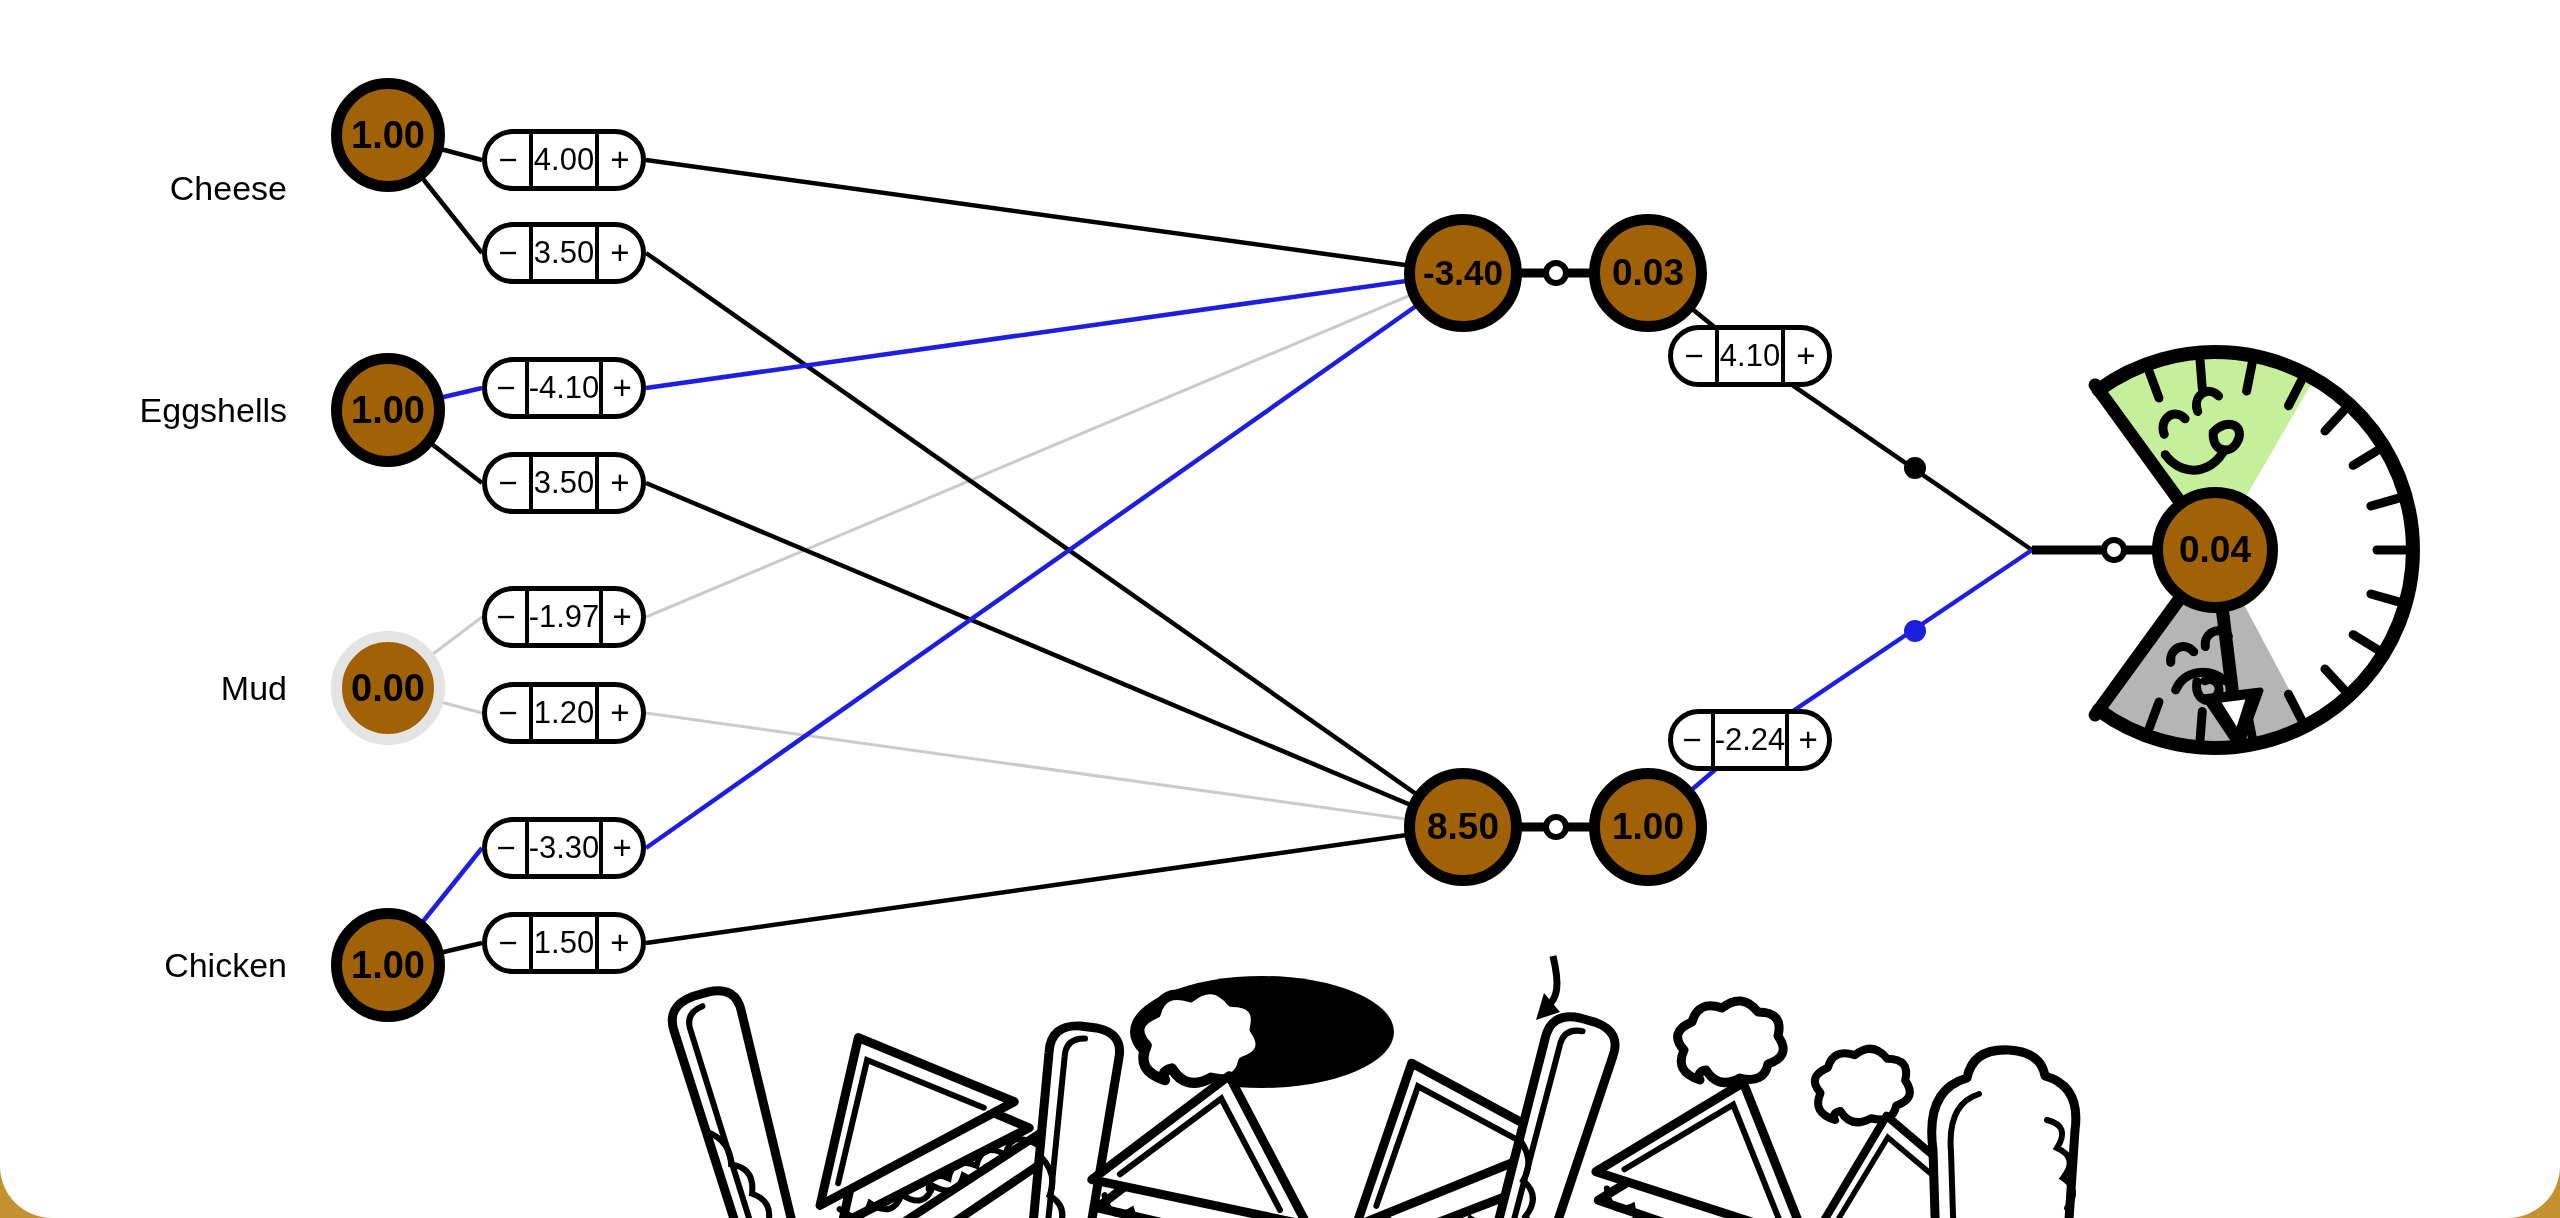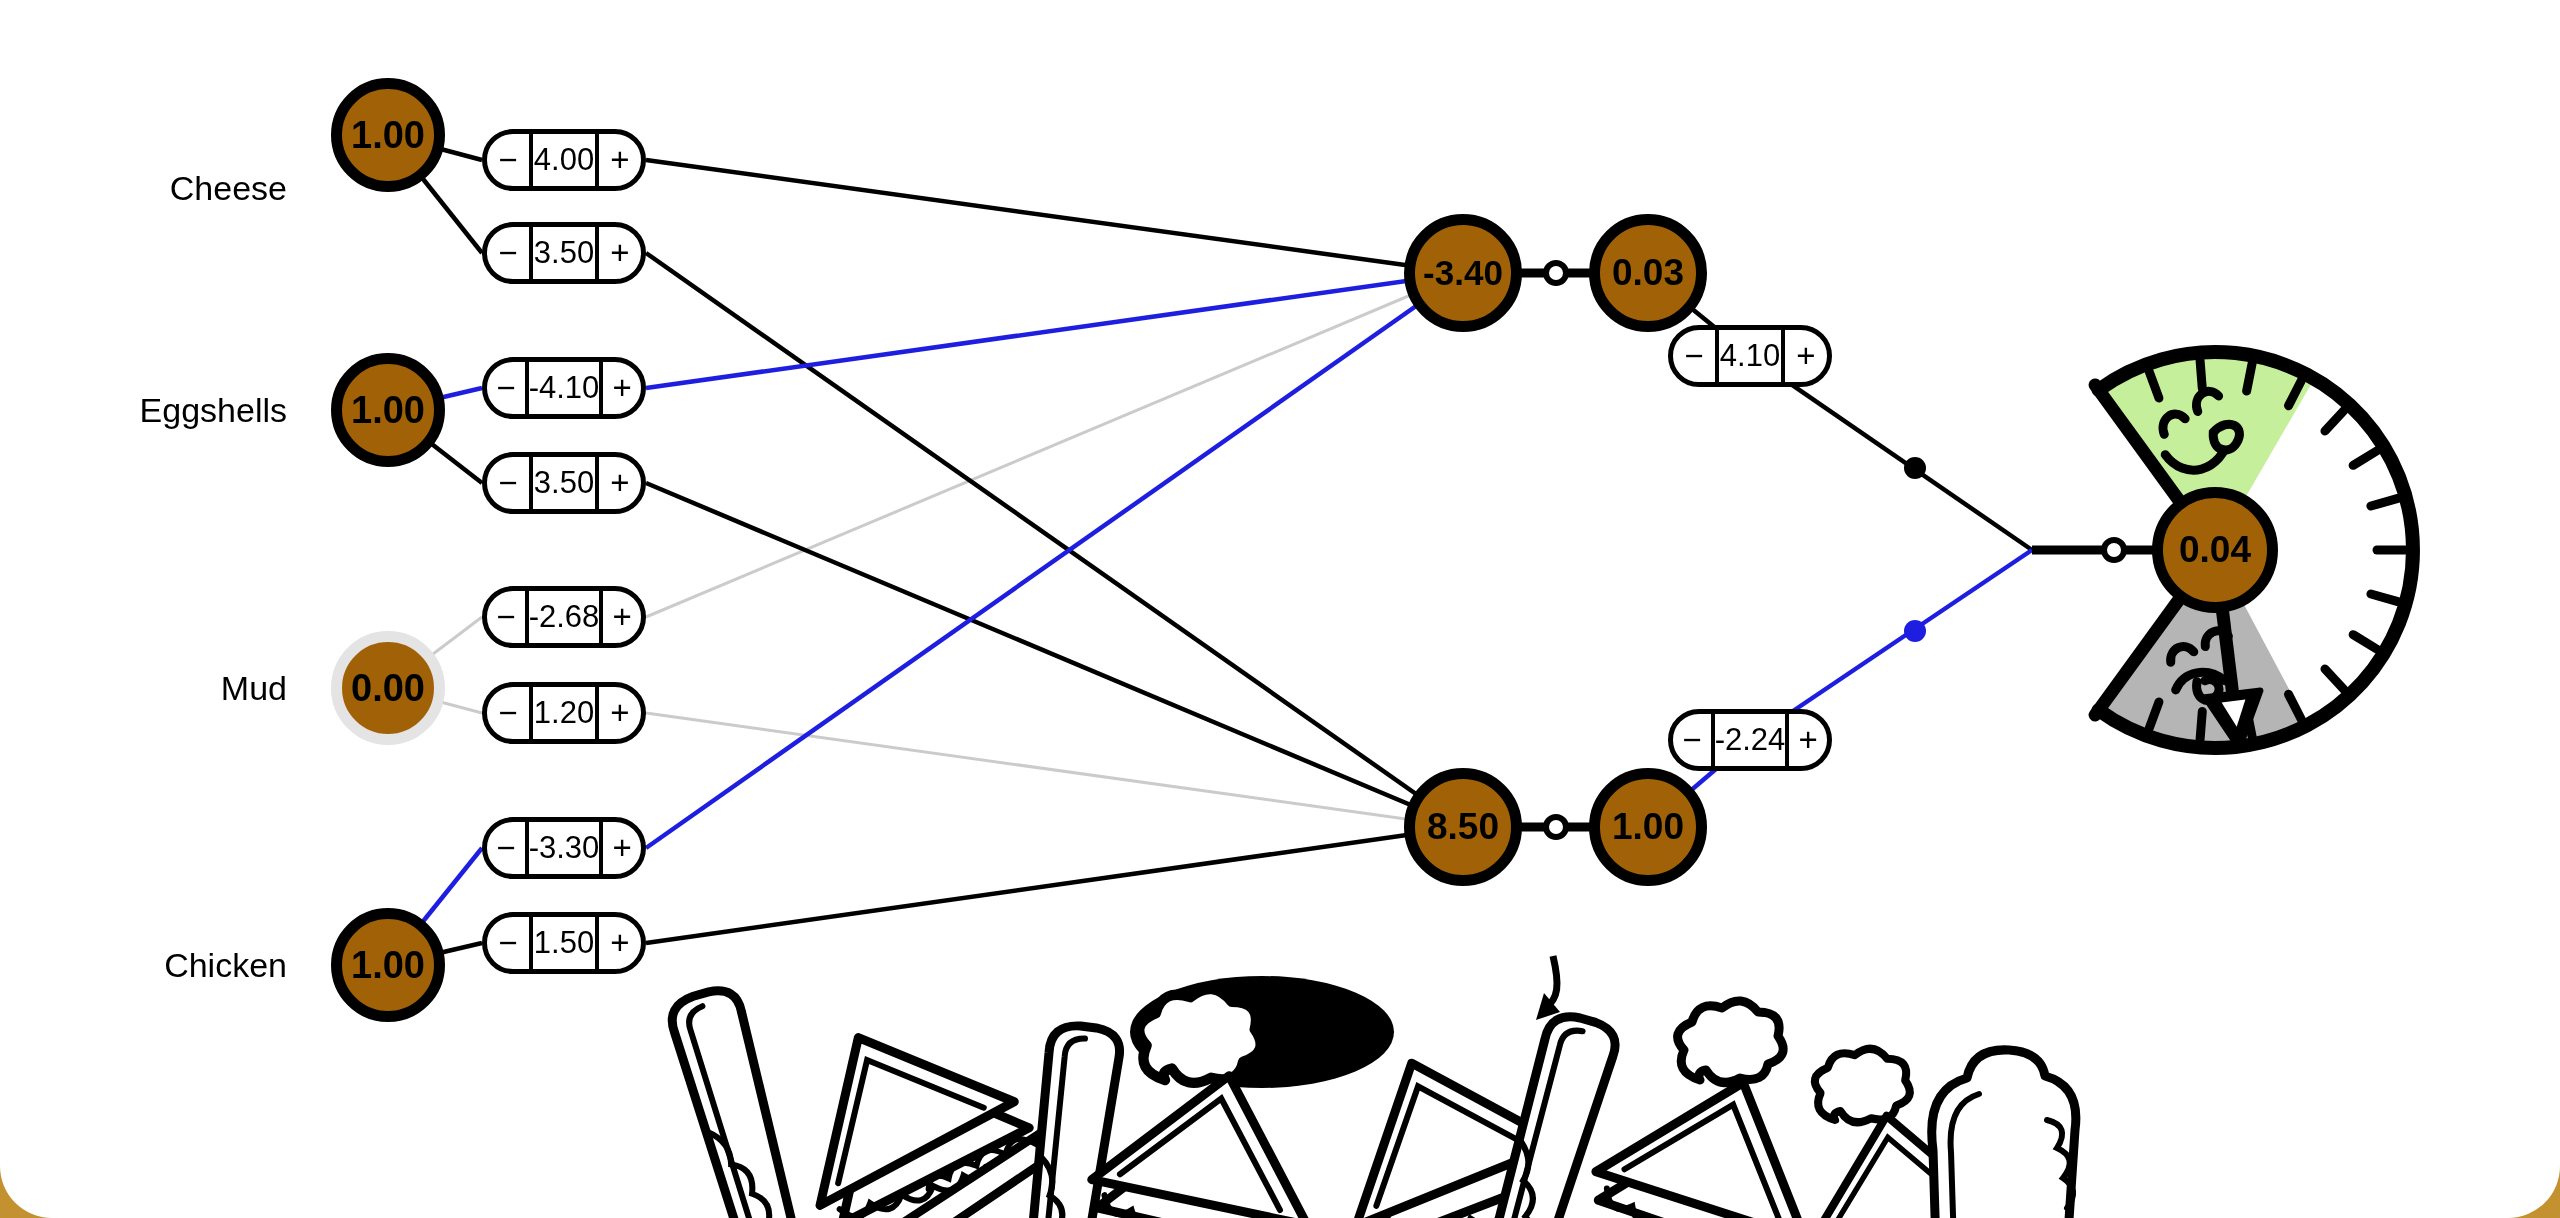--- a/index.html
+++ b/index.html
@@ -199,21 +199,21 @@
     <span class="val">-4.10</span>
     <span class="pm">+</span>
   </div>
   <div class="pill" style="left:482px;top:452px;">
     <span class="pm">−</span>
     <span class="val">3.50</span>
     <span class="pm">+</span>
   </div>
   <div class="pill" style="left:482px;top:586px;">
     <span class="pm">−</span>
-    <span class="val">-2.68</span>
+    <span class="val">-1.97</span>
     <span class="pm">+</span>
   </div>
   <div class="pill" style="left:482px;top:682px;">
     <span class="pm">−</span>
     <span class="val">1.20</span>
     <span class="pm">+</span>
   </div>
   <div class="pill" style="left:482px;top:817px;">
     <span class="pm">−</span>
     <span class="val">-3.30</span>

